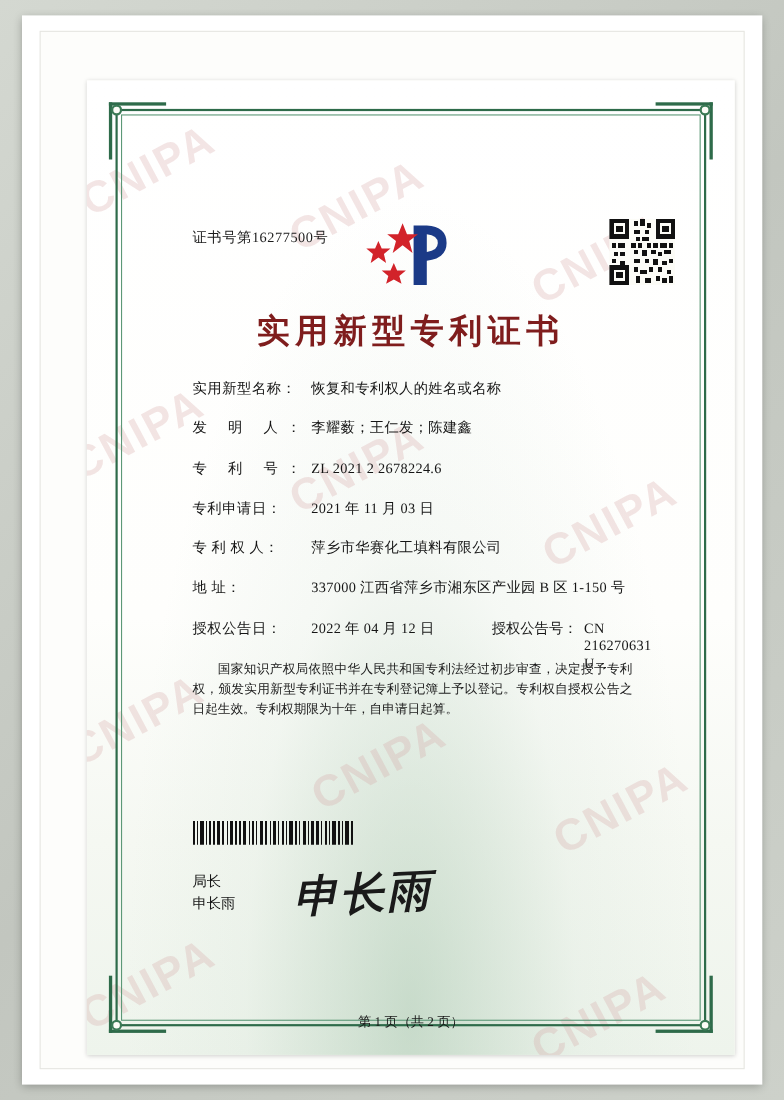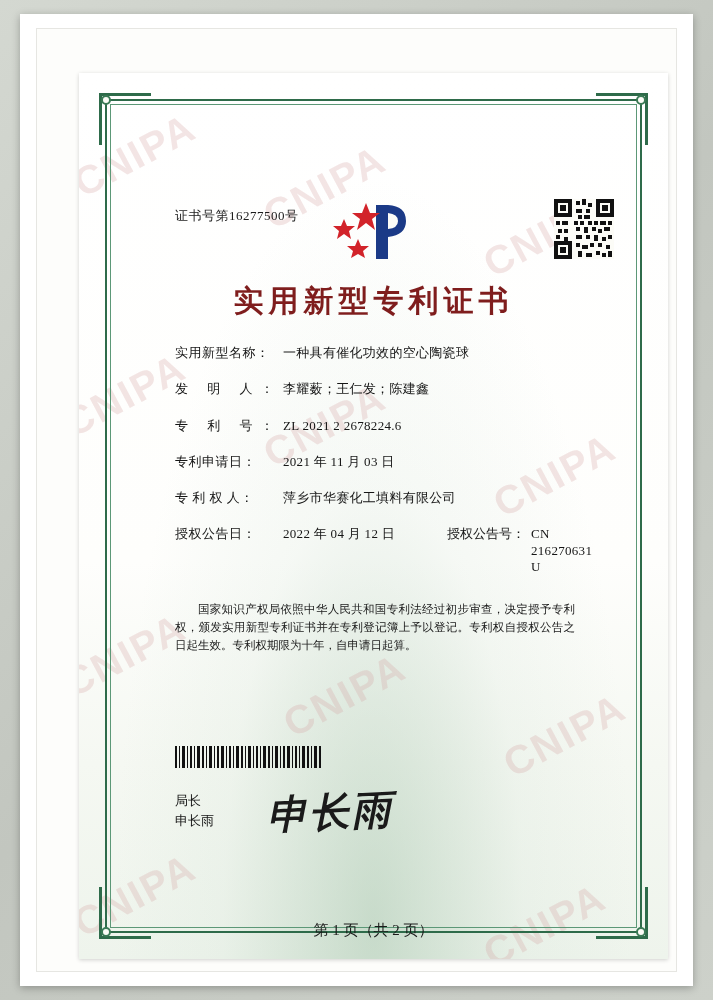--- a/index.html
+++ b/index.html
@@ -177,21 +177,21 @@
     font-weight: bold;
     color: #1a1a1a;
     transform: rotate(-3deg);
     letter-spacing: 2px;
   }
 
   .page-num {
     position: absolute;
     left: 0; right: 0; top: 848px;
     text-align: center;
-    font-size: 15px;
+    font-size: 12px;
     color: #1a1a1a;
   }
 </style>
 </head>
 <body>
 
 <div id="page">
   <div class="sheet">
     <div class="sheet-inner">
 
@@ -285,21 +285,21 @@
                 <rect x="27" y="26" width="2" height="3"></rect>
             </g>
           </svg>
 
           <div class="title">实用新型专利证书</div>
 
           <div class="fields">
 
             <div class="frow">
               <div class="flabel">实用新型名称：</div>
-              <div class="fvalue">一种具有催化功效的空心陶瓷球</div>
+              <div class="fvalue">恢复和专利权人的姓名或名称</div>
             </div>
 
             <div class="frow">
               <div class="flabel spread">发 明 人：</div>
               <div class="fvalue">李耀薮；王仁发；陈建鑫</div>
             </div>
 
             <div class="frow">
               <div class="flabel spread">专 利 号：</div>
               <div class="fvalue mono">ZL 2021 2 2678224.6</div>
@@ -308,20 +308,24 @@
             <div class="frow">
               <div class="flabel">专利申请日：</div>
               <div class="fvalue">2021 年 11 月 03 日</div>
             </div>
 
             <div class="frow">
               <div class="flabel">专 利 权 人：</div>
               <div class="fvalue">萍乡市华赛化工填料有限公司</div>
             </div>
 
+            <div class="frow">
+              <div class="flabel">地 址：</div>
+              <div class="fvalue">337000 江西省萍乡市湘东区产业园 B 区 1-150 号</div>
+            </div>
 
             <div class="frow split">
               <div class="flabel">授权公告日：</div>
               <div class="fvalue" style="flex:0 0 150px;">2022 年 04 月 12 日</div>
               <div class="fvalue2label">授权公告号：</div>
               <div class="fvalue" style="margin-left:6px;">CN 216270631 U</div>
             </div>
 
           </div>
 

